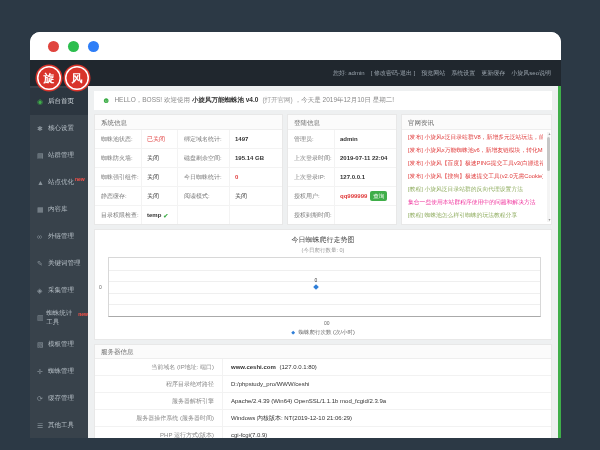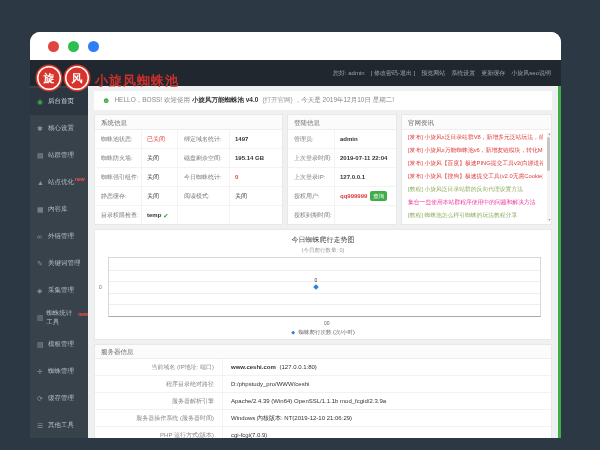--- a/index.html
+++ b/index.html
@@ -116,21 +116,20 @@
       <span>预览网站</span>
       <span>系统设置</span>
       <span>更新缓存</span>
       <span>小旋风seo说明</span>
     </div>
   </div>
 
   <div class="logo">
     <div class="seal">旋</div>
     <div class="seal">风</div>
-    <div class="logo-text">小旋风蜘蛛池</div>
   </div>
 
   <div class="sidebar">
     <div class="s-item active">
       <span class="s-ico">◉</span>
       <span>后台首页</span>
     </div>
     <div class="s-item">
       <span class="s-ico">✱</span>
       <span>核心设置</span>

